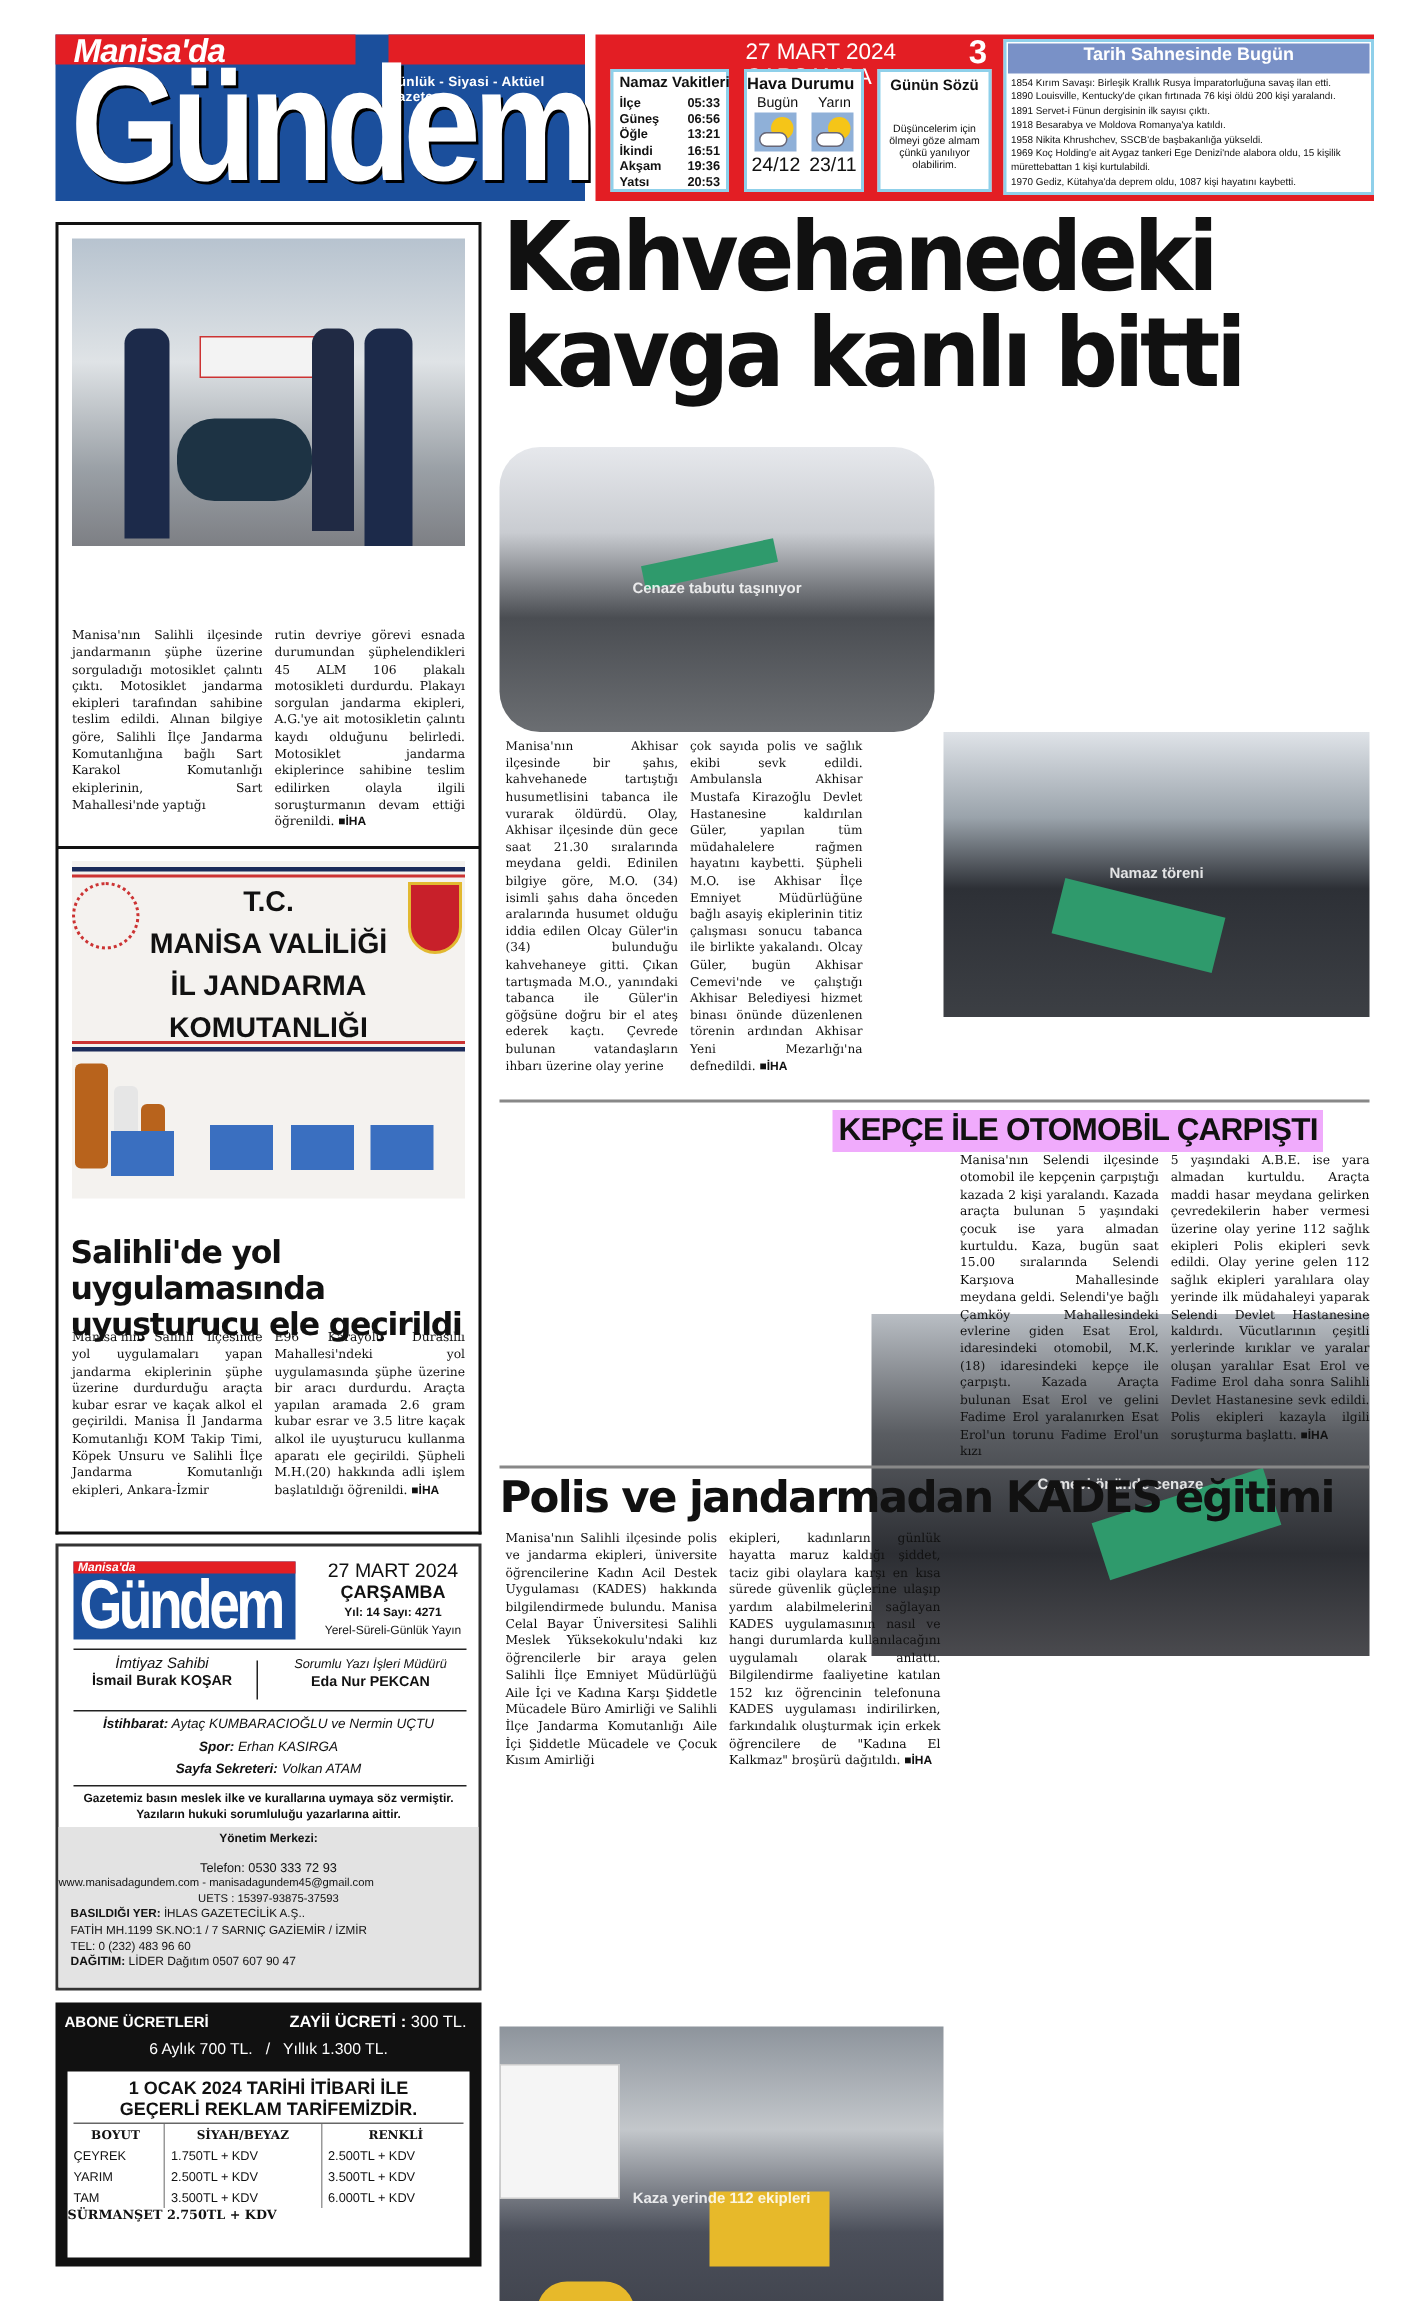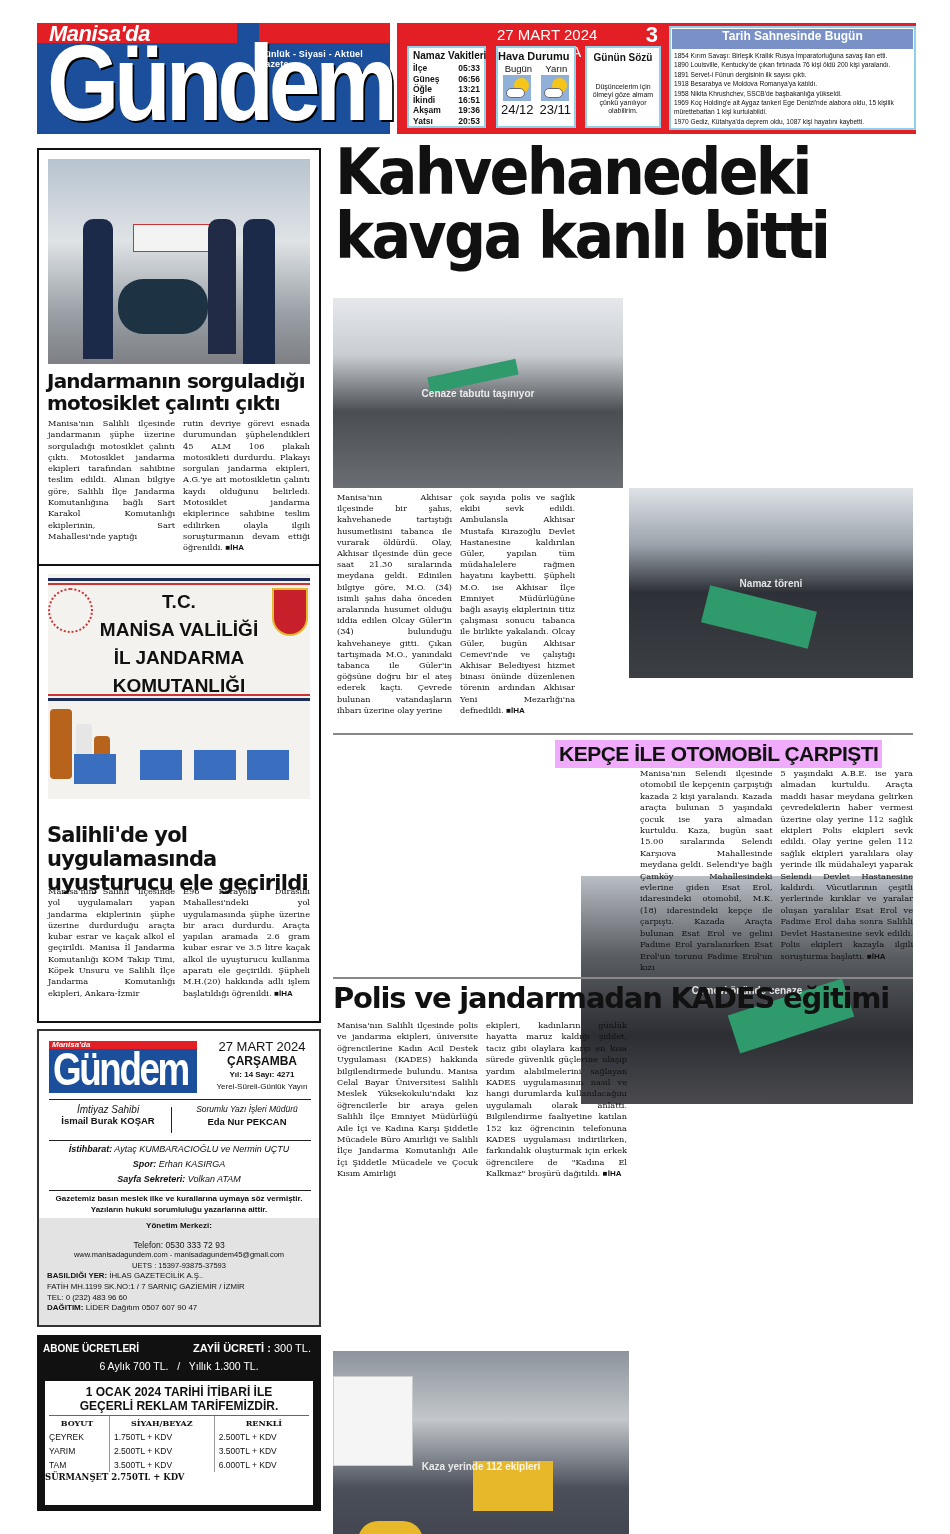--- a/index.html
+++ b/index.html
@@ -144,21 +144,20 @@
 </div>
 
 <div class="abs" style="left:37px;top:148px;width:284px;height:418px;border:2px solid #111;">
   <div class="photo" style="margin:9px 0 0 9px;width:262px;height:205px;background:linear-gradient(180deg,#b7c3cf 0%,#dfe3e6 40%,#9aa0a6 75%,#7d7f84 100%);">
     <div style="position:absolute;left:85px;top:65px;width:80px;height:28px;background:#f3f3f3;border:1px solid #c33;"></div>
     <div style="position:absolute;left:35px;top:60px;width:30px;height:140px;background:#1c2a4a;border-radius:10px 10px 0 0;"></div>
     <div style="position:absolute;left:160px;top:60px;width:28px;height:135px;background:#202a44;border-radius:10px 10px 0 0;"></div>
     <div style="position:absolute;left:195px;top:60px;width:32px;height:145px;background:#1c2a4a;border-radius:10px 10px 0 0;"></div>
     <div style="position:absolute;left:70px;top:120px;width:90px;height:55px;border-radius:25px;background:#1d3344;"></div>
   </div>
-  <div class="hl" style="position:absolute;left:8px;top:220px;width:270px;font-size:20px;line-height:22px;letter-spacing:-0.8px">Jandarmanın sorguladığı motosiklet çalıntı çıktı</div>
   <div class="body2" style="position:absolute;left:9px;top:268px;width:262px;">
     <div>Manisa'nın Salihli ilçesinde jandarmanın şüphe üzerine sorguladığı motosiklet çalıntı çıktı. Motosiklet jandarma ekipleri tarafından sahibine teslim edildi. Alınan bilgiye göre, Salihli İlçe Jandarma Komutanlığına bağlı Sart Karakol Komutanlığı ekiplerinin, Sart Mahallesi'nde yaptığı</div>
     <div><span>rutin devriye görevi esnada durumundan şüphelendikleri 45 ALM 106 plakalı motosikleti durdurdu. Plakayı sorgulan jandarma ekipleri, A.G.'ye ait motosikletin çalıntı kaydı olduğunu belirledi. Motosiklet jandarma ekiplerince sahibine teslim edilirken olayla ilgili soruşturmanın devam ettiği öğrenildi.</span> <span class="iha">İHA</span></div>
   </div>
 </div>
 
 <div class="abs" style="left:37px;top:566px;width:284px;height:457px;border:2px solid #111;border-top:none;">
   <div class="photo" style="margin:8px 0 0 9px;width:262px;height:225px;background:#f4f2ef;">
     <div style="position:absolute;left:0;top:4px;width:262px;height:3px;background:#1b2b5a"></div>
     <div style="position:absolute;left:0;top:9px;width:262px;height:2px;background:#c33"></div>
@@ -210,21 +209,21 @@
   </div>
   <div class="hr" style="top:109px"></div>
   <div class="ctr" style="top:113px;font-size:9px;font-style:italic"><b>İstihbarat:</b> <span>Aytaç KUMBARACIOĞLU ve Nermin UÇTU</span></div>
   <div class="ctr" style="top:128px;font-size:9px;font-style:italic"><b>Spor:</b> <span>Erhan KASIRGA</span></div>
   <div class="ctr" style="top:143px;font-size:9px;font-style:italic"><b>Sayfa Sekreteri:</b> <span>Volkan ATAM</span></div>
   <div class="hr" style="top:159px"></div>
   <div class="ctr" style="top:162px;font-size:8px;font-weight:bold;padding:0 12px;line-height:11px">Gazetemiz basın meslek ilke ve kurallarına uymaya söz vermiştir. Yazıların hukuki sorumluluğu yazarlarına aittir.</div>
   <div class="mgmt">
     <div style="text-align:center;font-weight:bold;margin-top:3px">Yönetim Merkezi:</div>
     <div style="text-align:center;margin-top:8px;font-size:8.5px">Telefon: 0530 333 72 93</div>
-    <div style="text-align:center;font-size:7.5px">www.manisadagundem.com - manisadagundem45@gmail.com</div>
+    <div style="text-align:left;font-size:7.5px">www.manisadagundem.com - manisadagundem45@gmail.com</div>
     <div style="text-align:center;font-size:7.5px">UETS : 15397-93875-37593</div>
     <div style="padding-left:8px;font-size:7.8px"><b>BASILDIĞI YER:</b> <span>İHLAS GAZETECİLİK A.Ş..</span></div>
     <div style="padding-left:8px;font-size:7.8px">FATİH MH.1199 SK.NO:1 / 7 SARNIÇ GAZİEMİR / İZMİR</div>
     <div style="padding-left:8px;font-size:7.8px">TEL: 0 (232) 483 96 60</div>
     <div style="padding-left:8px;font-size:8px"><b>DAĞITIM:</b> <span>LİDER Dağıtım 0507 607 90 47</span></div>
   </div>
 </div>
 
 <div class="abs ads">
   <div style="position:absolute;left:6px;top:8px;font-size:10px;font-weight:bold">ABONE ÜCRETLERİ</div>
@@ -258,21 +257,21 @@
     </tbody>
       </table>
     <div style="text-align:left;font-family:'DejaVu Serif',serif;font-weight:bold;font-size:8.5px">SÜRMANŞET 2.750TL + KDV</div>
   </div>
 </div>
 
 <div class="abs mainhl">
   <div>Kahvehanedeki</div>
   <div>kavga kanlı bitti</div>
 </div>
-<div class="abs photo" style="left:333px;top:298px;width:290px;height:190px;background:linear-gradient(180deg,#e6e8ec 0%,#c9ccd1 30%,#4a4d52 60%,#6b6e72 100%);">
+<div class="abs photo" style="left:333px;top:298px;width:290px;height:190px;background:linear-gradient(180deg,#e6e8ec 0%,#c9ccd1 30%,#4a4d52 60%,#6b6e72 100%);border-radius:27px;">
   <div style="position:absolute;left:95px;top:70px;width:90px;height:16px;background:#2f9a6c;transform:rotate(-12deg)"></div>
   <div class="photo-label">Cenaze tabutu taşınıyor</div>
 </div>
 <div class="abs photo" style="left:629px;top:298px;width:284px;height:190px;background:linear-gradient(180deg,#dfe3e8 0%,#9aa3ab 30%,#2d3036 55%,#3c3f44 100%);">
   <div style="position:absolute;left:75px;top:110px;width:110px;height:38px;background:#2f9a6c;transform:rotate(14deg)"></div>
   <div class="photo-label">Namaz töreni</div>
 </div>
 <div class="body2 abs" style="left:337px;top:492px;width:238px;font-size:8.1px;line-height:11.2px">
   <div>Manisa'nın Akhisar ilçesinde bir şahıs, kahvehanede tartıştığı husumetlisini tabanca ile vurarak öldürdü. Olay, Akhisar ilçesinde dün gece saat 21.30 sıralarında meydana geldi. Edinilen bilgiye göre, M.O. (34) isimli şahıs daha önceden aralarında husumet olduğu iddia edilen Olcay Güler'in (34) bulunduğu kahvehaneye gitti. Çıkan tartışmada M.O., yanındaki tabanca ile Güler'in göğsüne doğru bir el ateş ederek kaçtı. Çevrede bulunan vatandaşların ihbarı üzerine olay yerine</div>
   <div><span>çok sayıda polis ve sağlık ekibi sevk edildi. Ambulansla Akhisar Mustafa Kirazoğlu Devlet Hastanesine kaldırılan Güler, yapılan tüm müdahalelere rağmen hayatını kaybetti. Şüpheli M.O. ise Akhisar İlçe Emniyet Müdürlüğüne bağlı asayiş ekiplerinin titiz çalışması sonucu tabanca ile birlikte yakalandı. Olcay Güler, bugün Akhisar Cemevi'nde ve çalıştığı Akhisar Belediyesi hizmet binası önünde düzenlenen törenin ardından Akhisar Yeni Mezarlığı'na defnedildi.</span> <span class="iha">İHA</span></div>

